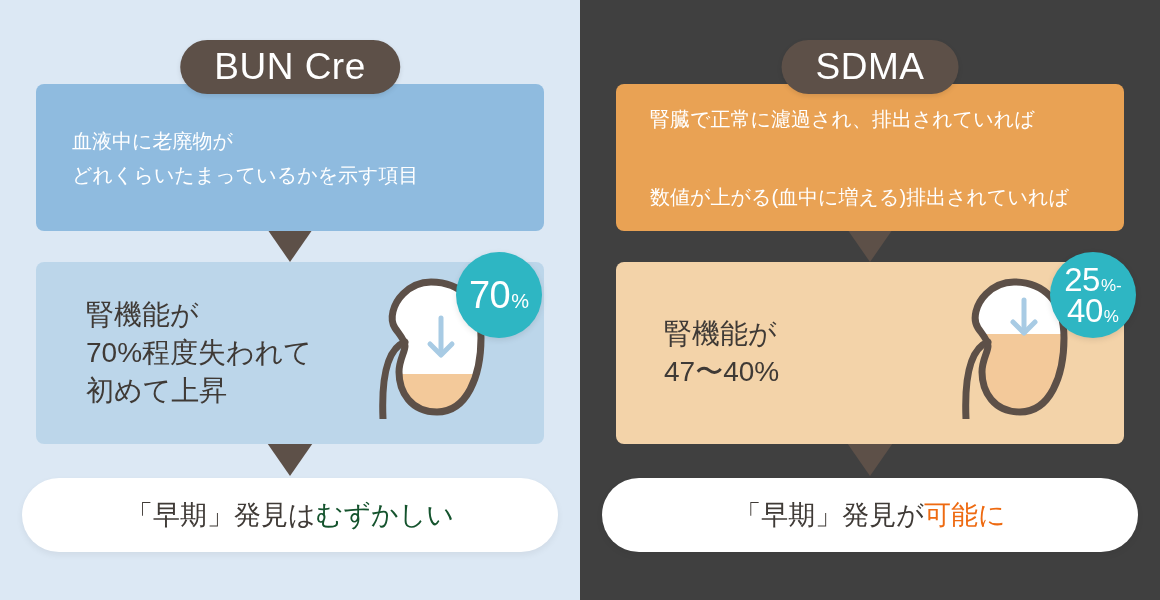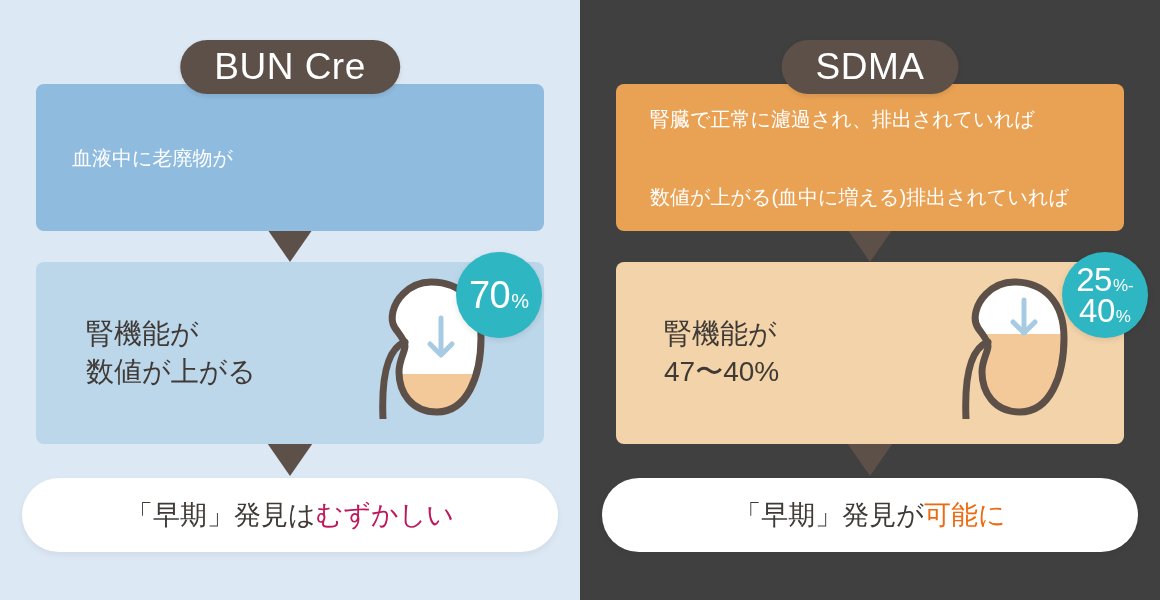--- a/index.html
+++ b/index.html
@@ -129,21 +129,21 @@
     background: #2eb6c3;
     color: #ffffff;
     display: flex;
     flex-direction: column;
     align-items: center;
     justify-content: center;
     z-index: 7;
     box-shadow: 0 2px 6px rgba(0,0,0,0.10);
   }
   .badge--bun  { top: 252px; right: 38px; }
-  .badge--sdma { top: 252px; right: 12px; }
+  .badge--sdma { top: 252px; right: 24px; }
 
   .badge-row {
     display: flex;
     align-items: baseline;
     justify-content: center;
     line-height: 1;
   }
   .badge-num {
     font-size: 38px;
     letter-spacing: -0.5px;
@@ -169,41 +169,43 @@
     align-items: center;
     justify-content: center;
     z-index: 4;
     box-shadow: 0 3px 7px rgba(0,0,0,0.06);
   }
   .conclusion-text {
     font-size: 27px;
     color: #3f3a36;
     white-space: nowrap;
   }
-  .conclusion-accent--bun  { color: #be185d; }
+  .conclusion-accent--bun  { color: #14532d; }
   .conclusion-accent--sdma { color: #ee6a11; text-align: right; }
 </style>
 </head>
 <body>
 
 <div class="infographic">
 
   <section class="panel panel--bun">
 
     <div class="title-pill">BUN Cre</div>
 
     <div class="desc-box desc-box--bun">
       <div class="desc-line">血液中に老廃物が</div>
+      <div class="desc-line">どれくらいたまっているかを示す項目</div>
     </div>
 
     <div class="arrow-down arrow-down--mid"></div>
 
     <div class="result-box result-box--bun">
       <div class="result-line">腎機能が</div>
-      <div class="result-line">数値が上がる</div>
+      <div class="result-line">70%程度失われて</div>
+      <div class="result-line">初めて上昇</div>
     </div>
 
     <div class="kidney">
       <svg viewBox="0 0 120 143" width="120" height="143" xmlns="http://www.w3.org/2000/svg">
         <defs>
           <clipPath id="kidneyClipBun">
             <path d="M56 6
                      C86 6 106 26 106 62
                      C106 100 92 136 62 136
                      C36 136 24 116 24 96

